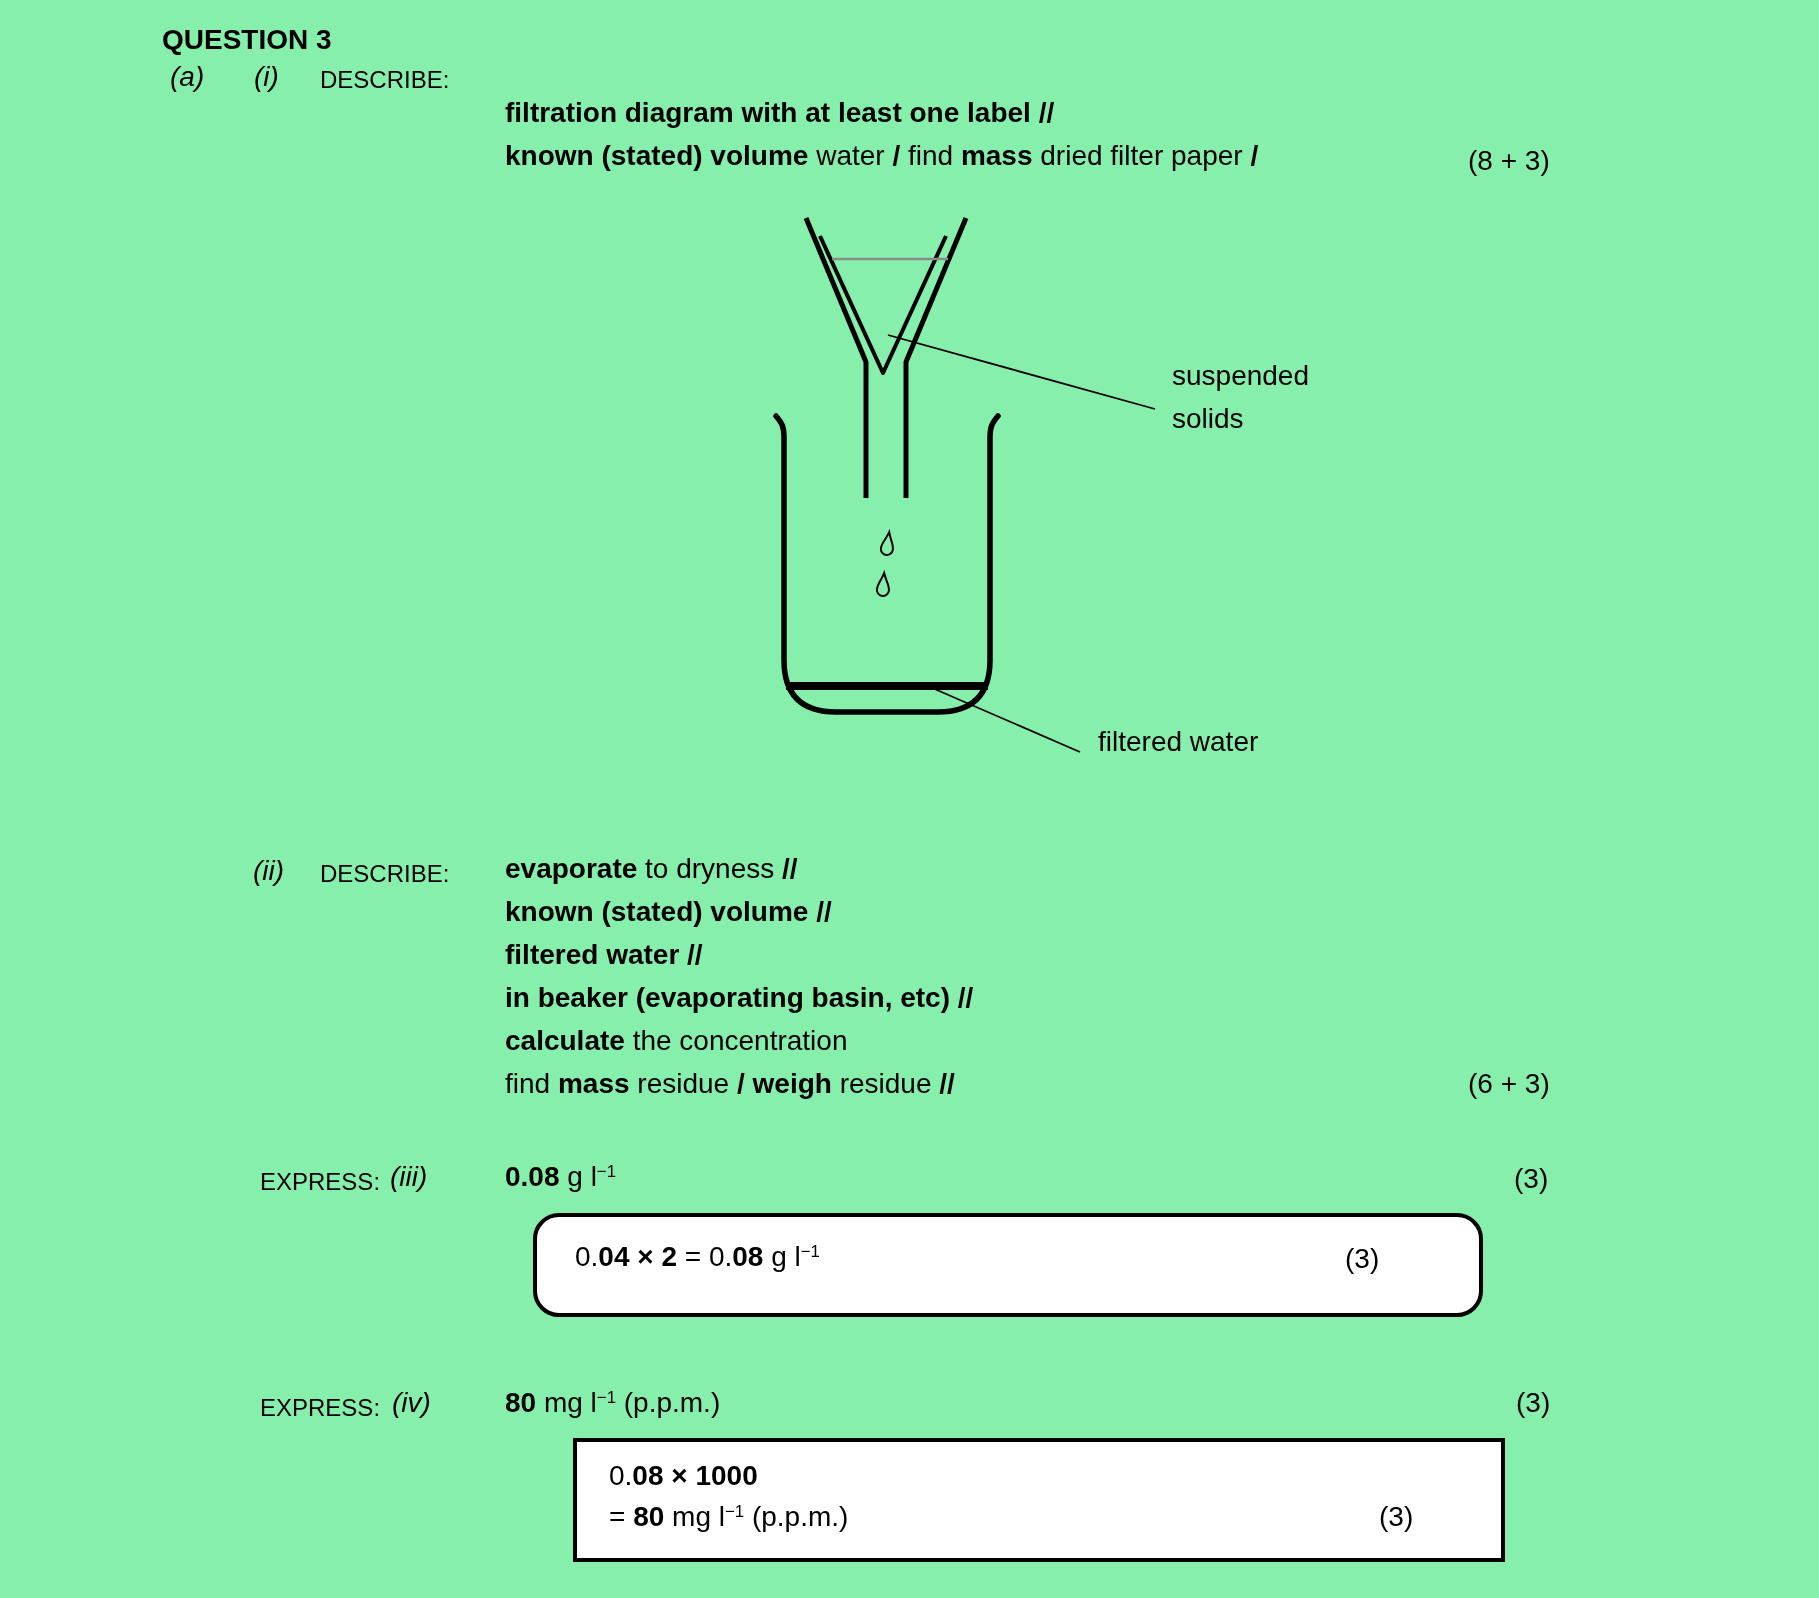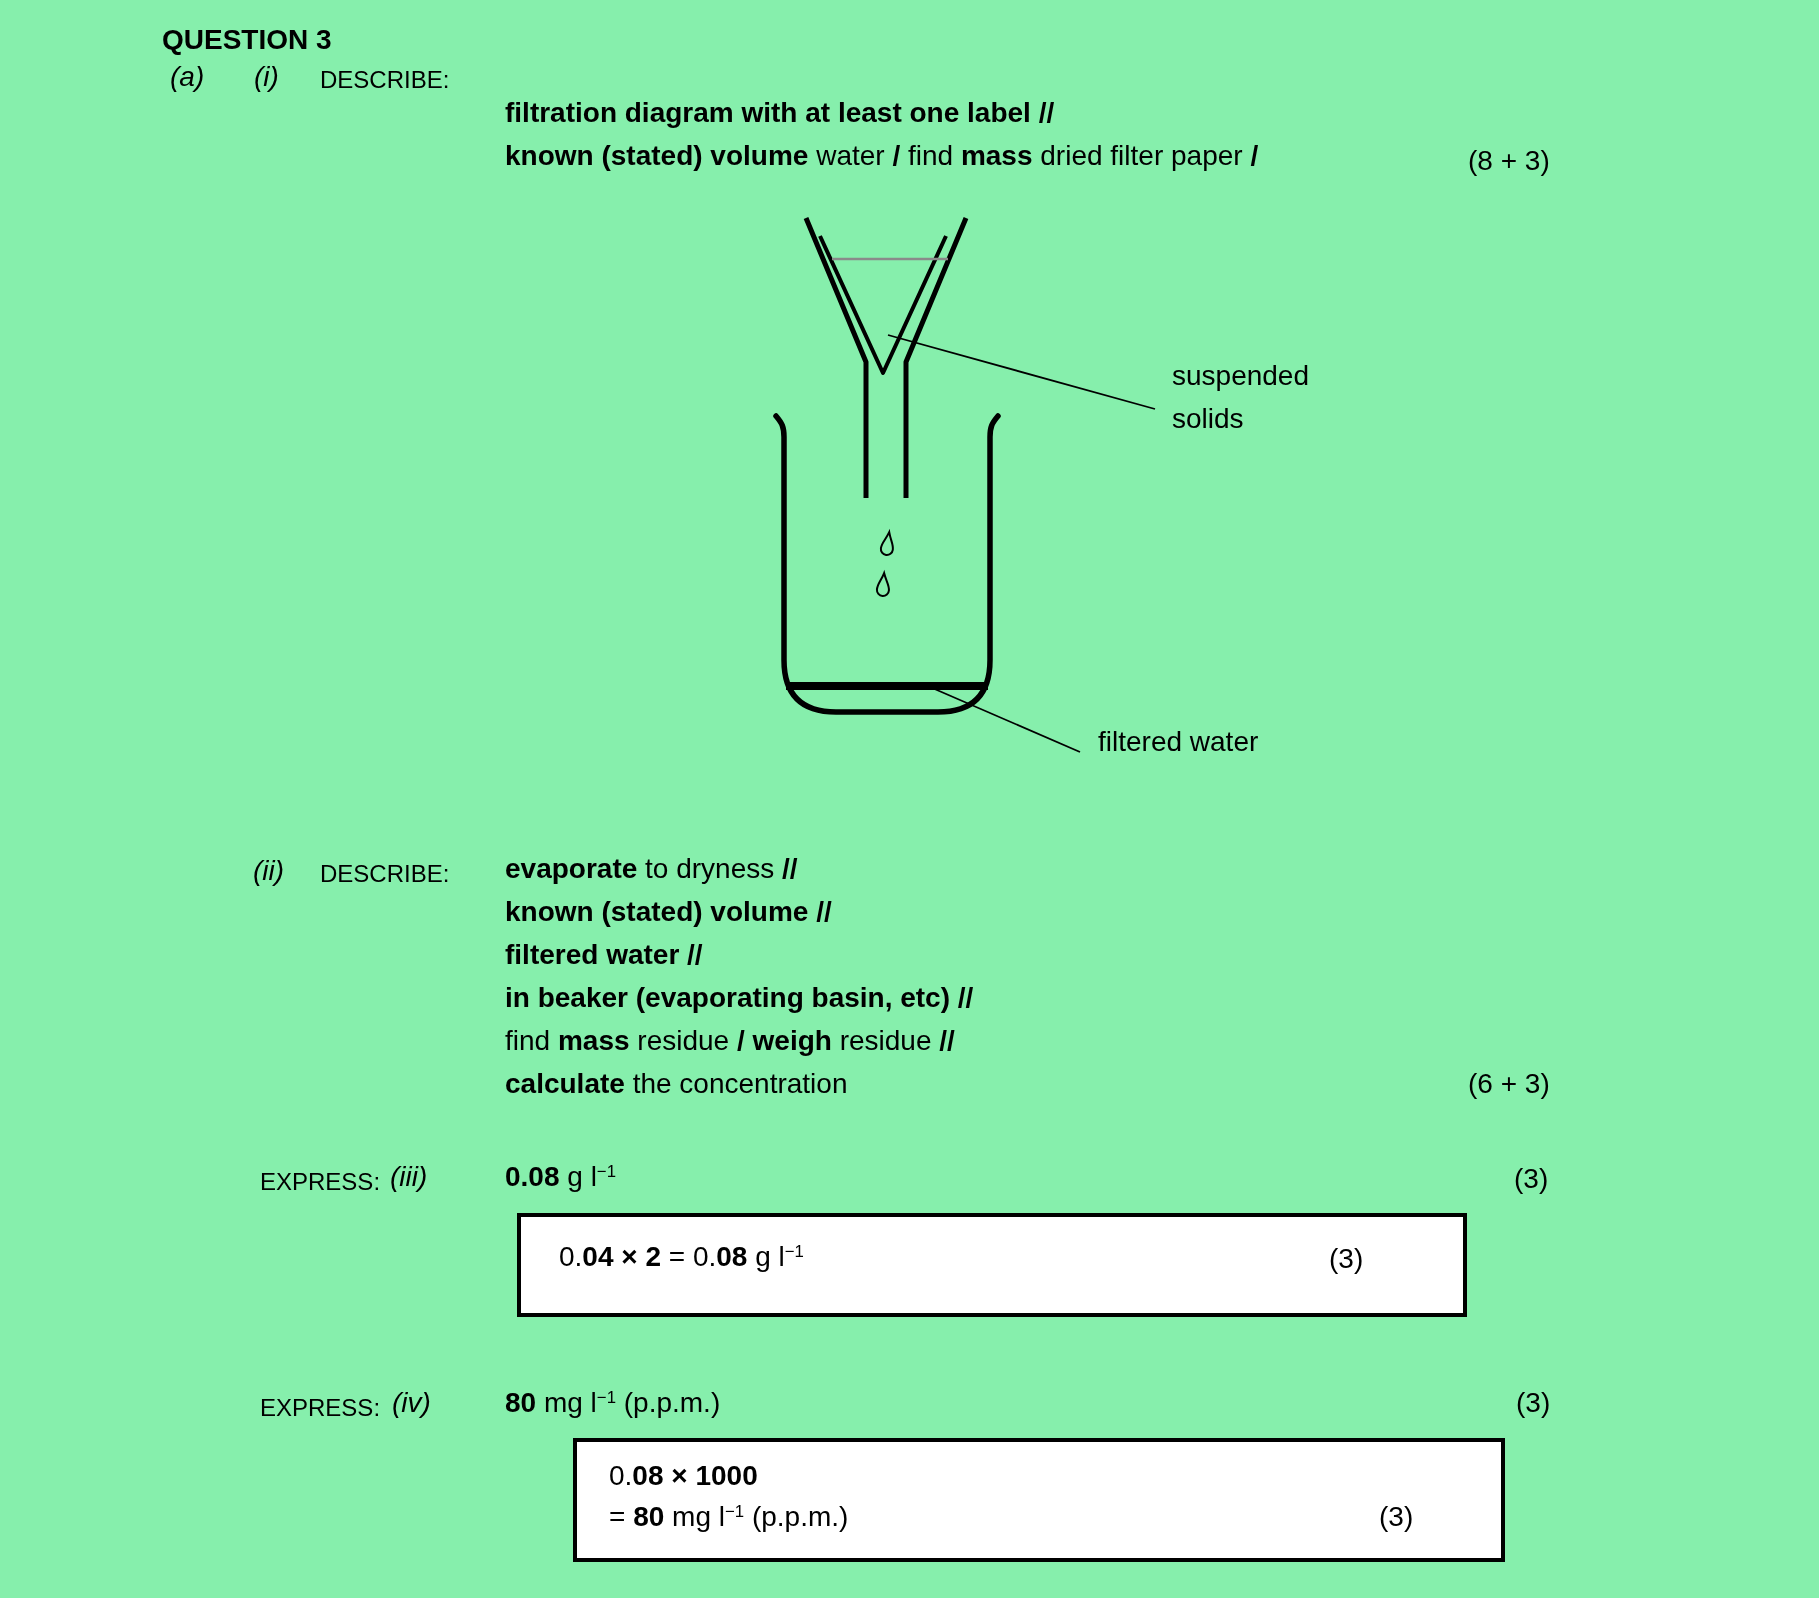--- a/index.html
+++ b/index.html
@@ -57,31 +57,31 @@
   </div>
   <div class="t" style="left:1098px;top:720px;">filtered water</div>
 
   <div class="t it" style="left:253px;top:849px;">(ii)</div>
   <div class="t caps" style="left:320px;top:852px;">DESCRIBE:</div>
   <div class="t lines" style="left:505px;top:847px;">
     <div><span class="seg-b">evaporate</span><span> to dryness </span><span class="seg-b">//</span></div>
     <div><span class="seg-b">known (stated) volume //</span></div>
     <div><span class="seg-b">filtered water //</span></div>
     <div><span class="seg-b">in beaker (evaporating basin, etc) //</span></div>
+    <div><span class="seg-b">calculate</span><span> the concentration</span></div>
     <div><span>find </span><span class="seg-b">mass</span><span> residue </span><span class="seg-b">/ weigh</span><span> residue </span><span class="seg-b">//</span></div>
-    <div><span class="seg-b">calculate</span><span> the concentration</span></div>
   </div>
   <div class="t" style="left:1468px;top:1062px;">(6 + 3)</div>
 
   <div class="t caps" style="left:260px;top:1160px;">EXPRESS:</div>
   <div class="t it" style="left:390px;top:1155px;">(iii)</div>
   <div class="t" style="left:505px;top:1155px;"><span class="seg-b">0.08</span><span> g l</span><span class="sup">−1</span></div>
   <div class="t" style="left:1514px;top:1157px;">(3)</div>
 
-  <div class="wbox" style="left:517px;top:1213px;width:942px;height:96px;">
+  <div class="wbox" style="left:533px;top:1213px;width:942px;height:96px;border-radius:26px;">
     <div class="t" style="left:38px;top:18px;"><span>0.</span><span class="seg-b">04</span><span> </span><span class="seg-b">× 2</span><span> = </span><span>0.</span><span class="seg-b">08</span><span> g l</span><span class="sup">−1</span></div>
     <div class="t" style="left:808px;top:20px;">(3)</div>
   </div>
 
   <div class="t caps" style="left:260px;top:1386px;">EXPRESS:</div>
   <div class="t it" style="left:392px;top:1381px;">(iv)</div>
   <div class="t" style="left:505px;top:1381px;"><span class="seg-b">80</span><span> mg l</span><span class="sup">−1</span><span> (p.p.m.)</span></div>
   <div class="t" style="left:1516px;top:1381px;">(3)</div>
 
   <div class="wbox" style="left:540px;top:1438px;width:924px;height:116px;margin-left:33px;">

